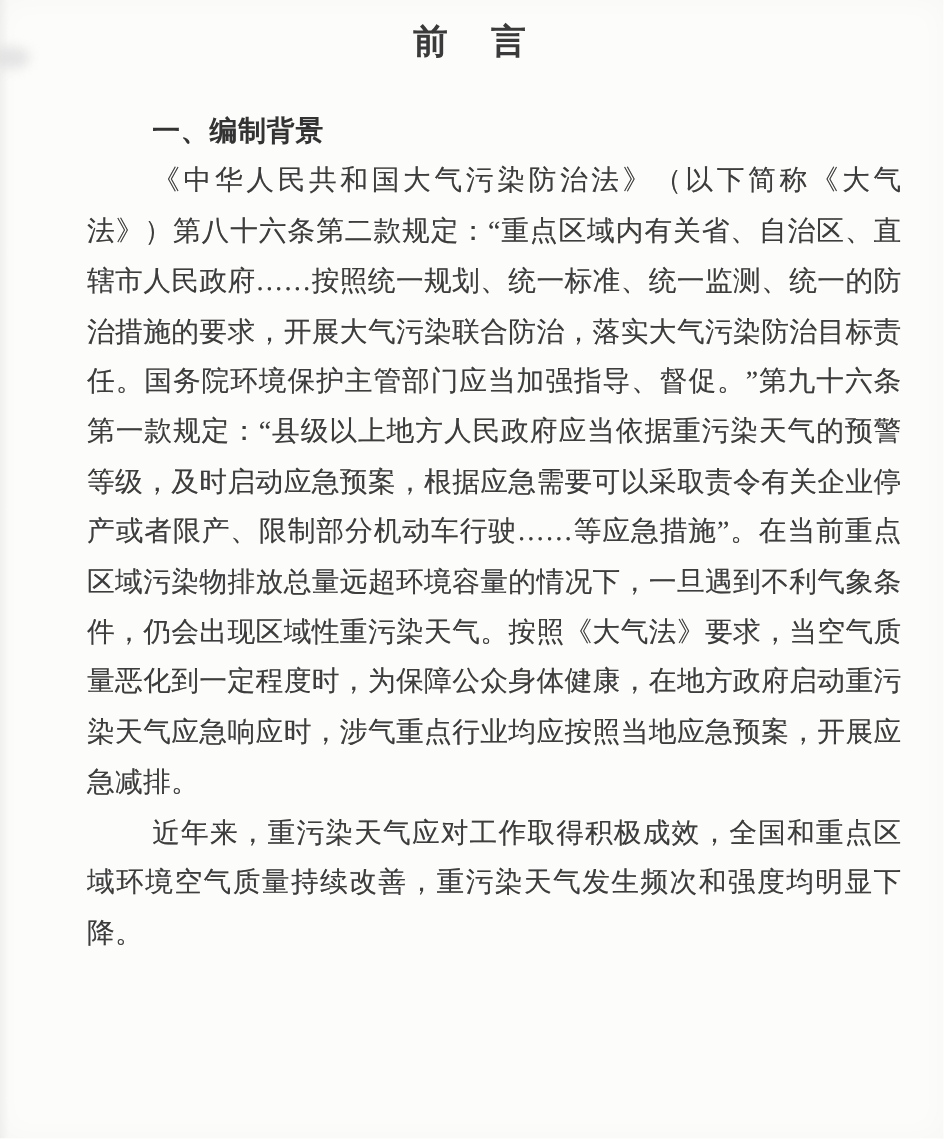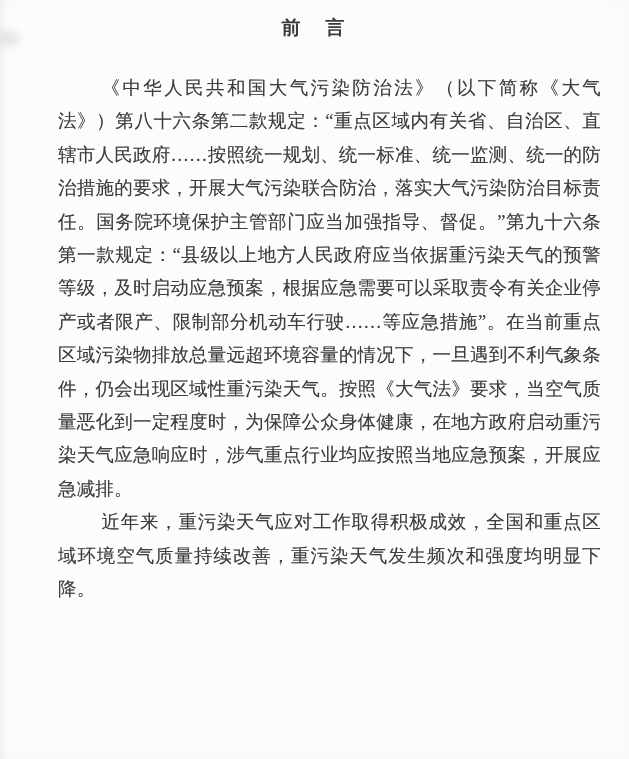--- a/index.html
+++ b/index.html
@@ -38,21 +38,21 @@
     height: 100%;
     background: linear-gradient(to right, rgba(0,0,0,0.04), rgba(0,0,0,0));
   }
   .title {
     position: absolute;
     top: 11px;
     left: 0;
     width: 100%;
     margin: 0;
     text-align: center;
-    font-size: 19px;
+    font-size: 23px;
     line-height: 34px;
     font-weight: 600;
     letter-spacing: 3px;
     color: #3a3a3a;
   }
   .content {
     position: absolute;
     left: 58px;
     top: 72px;
     width: 543px;
@@ -82,18 +82,19 @@
 <body>
 
 <div class="page">
   <div class="scan-edge"></div>
   <div class="scan-smudge"></div>
 
   <h1 class="title">前　言</h1>
 
   <div class="content">
 
+    <h2 class="heading">一、编制背景</h2>
 
     <p class="para">《中华人民共和国大气污染防治法》（以下简称《大气法》）第八十六条第二款规定：“重点区域内有关省、自治区、直辖市人民政府……按照统一规划、统一标准、统一监测、统一的防治措施的要求，开展大气污染联合防治，落实大气污染防治目标责任。国务院环境保护主管部门应当加强指导、督促。”第九十六条第一款规定：“县级以上地方人民政府应当依据重污染天气的预警等级，及时启动应急预案，根据应急需要可以采取责令有关企业停产或者限产、限制部分机动车行驶……等应急措施”。在当前重点区域污染物排放总量远超环境容量的情况下，一旦遇到不利气象条件，仍会出现区域性重污染天气。按照《大气法》要求，当空气质量恶化到一定程度时，为保障公众身体健康，在地方政府启动重污染天气应急响应时，涉气重点行业均应按照当地应急预案，开展应急减排。</p>
 
     <p class="para">近年来，重污染天气应对工作取得积极成效，全国和重点区域环境空气质量持续改善，重污染天气发生频次和强度均明显下降。</p>
   </div>
 </div>
 
 </body></html>

